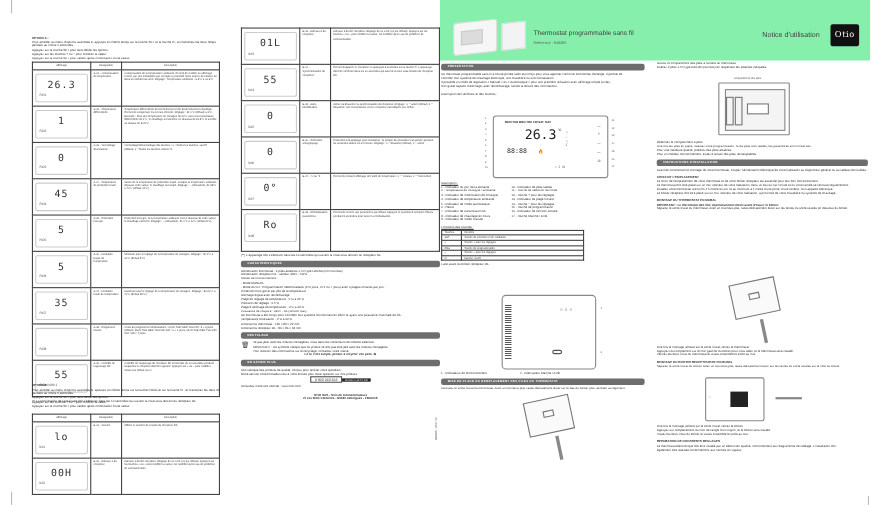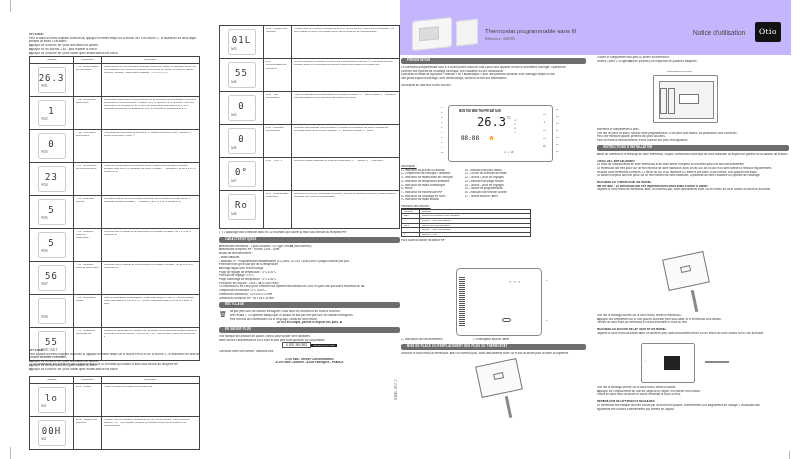--- a/index.html
+++ b/index.html
@@ -8,25 +8,25 @@
 .edge-l{position:absolute;left:10px;top:0;width:1px;height:12px;background:#bbb}
 .edge-r{position:absolute;right:12px;top:0;width:1px;height:6px;background:#bbb}
 .edge-b{position:absolute;left:10px;bottom:0;width:1px;height:12px;background:#bbb}
 .edge-br{position:absolute;right:12px;bottom:0;width:1px;height:8px;background:#bbb}
 .col{position:absolute;font-size:2.6px;line-height:3.6px;color:#333}
 .t{font-size:2.8px;line-height:3.7px;color:#333;white-space:nowrap;overflow:hidden}
 .b{font-weight:bold}
 table.opt{border-collapse:collapse;width:100%}
 table.opt td,table.opt th{border:0.6px solid #444;vertical-align:top;font-size:2.4px;line-height:3.3px;padding:1px 2px;font-weight:normal;overflow:hidden}
 table.opt th{text-align:center;height:6px}
-.lcd{margin:2px auto;width:28px;height:26px;border:0.6px solid #ccc;border-radius:2px;position:relative}
+.lcd{margin:2px auto;width:48px;height:26px;border:0.6px solid #ccc;border-radius:2px;position:relative}
 .lcd .v{position:absolute;left:0;right:0;top:5px;text-align:center;font-family:"DejaVu Sans Mono",monospace;font-size:9px;line-height:10px;color:#333;letter-spacing:1px}
 .lcd .c{position:absolute;left:3px;bottom:3px;font-size:3px;color:#555}
 .bar{height:6px;background:#6d6d6d;border-radius:2px;color:#fff;font-size:2.6px;line-height:6px;padding-left:6px;font-weight:bold;letter-spacing:0.3px;margin:2px 0}
-.header{position:absolute;left:400px;top:0;width:391px;height:55px;background:#c4b5fd}
+.header{position:absolute;left:400px;top:0;width:391px;height:55px;background:#86efac}
 .header .title{position:absolute;left:85px;top:28px;font-size:6px;color:#444}
 .header .ref{position:absolute;left:85px;top:37px;font-size:3.4px;color:#666}
 .header .notice{position:absolute;left:293px;top:29px;font-size:6.5px;color:#444}
 .logo{position:absolute;left:355px;top:22px;width:26px;height:20px;background:#111;border-radius:2px;color:#fff;font-family:"DejaVu Serif",serif;font-size:7.5px;line-height:20px;text-align:center;letter-spacing:0.5px}
 .prod1{position:absolute;left:12px;top:19px;width:40px;height:30px;background:#f6f6f6;border:0.6px solid #ddd;border-radius:3px;transform:skewY(-6deg)}
 .prod1 .scr{position:absolute;left:6px;top:7px;width:20px;height:13px;background:#dcdcdc;border:0.5px solid #ccc}
 .prod2{position:absolute;left:56px;top:20px;width:22px;height:25px;background:#f3f3f3;border:0.6px solid #ddd;transform:skewY(-6deg)}
 .diagram{border:0.8px solid #888;position:absolute;background:#fff}
 .key td{border:0.6px solid #444;font-size:2.4px;line-height:3.6px;padding:0 2px}
 </style>
@@ -79,21 +79,21 @@
                 <div class="v">0</div>
                 <div class="c">RO3</div>
               </div>
             </td>
         <td>A-03 - Verrouillage des touches</td>
         <td>Verrouillage/déverrouillage des touches : 0 : Toutes les touches, sauf ⏻ (défaut). 1 : Toutes les touches. Activer ⏻</td>
       </tr>
       <tr style="height:29px">
         <td>
               <div class="lcd">
-                <div class="v">23</div>
+                <div class="v">45</div>
                 <div class="c">RO4</div>
               </div>
             </td>
         <td>A-04 - Température de protection haute</td>
         <td>Valeur de la température de protection haute. Lorsque la température ambiante dépasse cette valeur, le chauffage est coupé. Réglage : -- (désactivé), de 35°C à 70°C (défaut 45°C)</td>
       </tr>
       <tr style="height:29px">
         <td>
               <div class="lcd">
                 <div class="v">5</div>
@@ -109,21 +109,21 @@
                 <div class="v">5</div>
                 <div class="c">RO6</div>
               </div>
             </td>
         <td>A-06 - Limitation basse de température</td>
         <td>Minimum pour le réglage de la température de consigne. Réglage : de 1°C à 10°C (défaut 5°C)</td>
       </tr>
       <tr style="height:29px">
         <td>
               <div class="lcd">
-                <div class="v">56</div>
+                <div class="v">35</div>
                 <div class="c">RO7</div>
               </div>
             </td>
         <td>A-07 - Limitation haute de température</td>
         <td>Maximum pour le réglage de la température de consigne. Réglage : de 20°C à 70°C (défaut 35°C)</td>
       </tr>
       <tr style="height:29px">
         <td>
               <div class="lcd">
                 <div class="v"></div>

